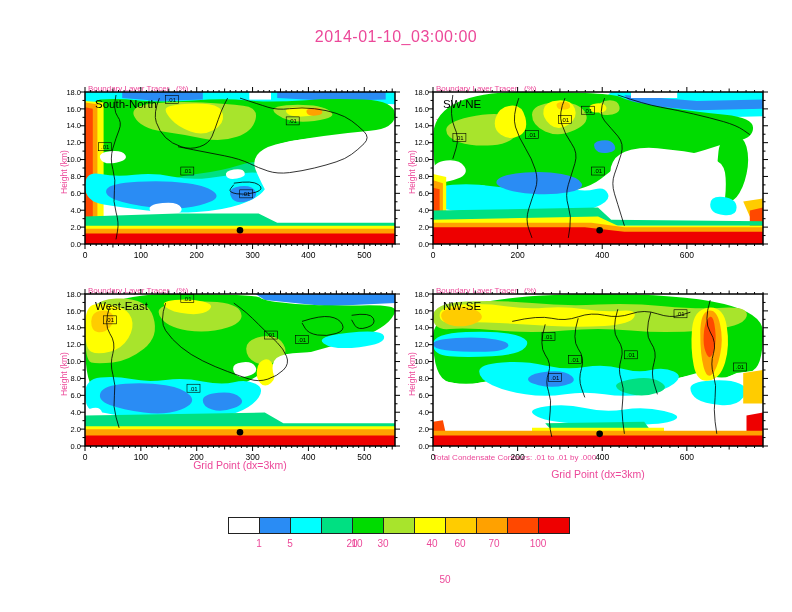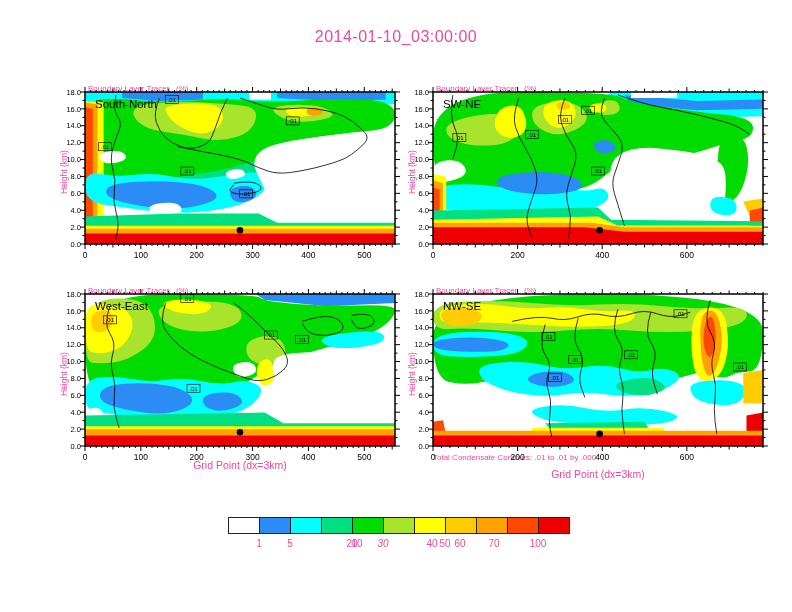--- a/index.html
+++ b/index.html
@@ -63,23 +63,23 @@
       <div class="cell" style="background: rgb(255, 204, 0);"></div>
       <div class="cell" style="background: rgb(255, 161, 0);"></div>
       <div class="cell" style="background: rgb(255, 72, 0);"></div>
       <div class="cell" style="background: rgb(238, 0, 0);"></div>
     </div>
   <div id="cbar-labels" class="abs" style="left:228px;top:538px;width:341px;height:14px">
       <span style="left: 31px;">1</span>
       <span style="left: 62px;">5</span>
       <span style="left: 93px; margin-left: 36px;">10</span>
       <span style="left: 124px;">20</span>
-      <span style="left: 155px; font-style: italic;">30</span>
+      <span style="left: 155px;">30</span>
       <span style="left: 204px;">40</span>
-      <span style="left: 217px;">50</span>
+      <span style="left: 217px; margin-top: 36px;">50</span>
       <span style="left: 232px;">60</span>
       <span style="left: 266px;">70</span>
       <span style="left: 310px;">100</span>
     </div>
 
 <svg class="panel" width="310" height="152" style="left: 85px; top: 92px;">
       <clipPath id="clip-south-north">
         <rect x="0" y="0" width="310" height="152"></rect>
       </clipPath>
       <g clip-path="url(#clip-south-north)">

